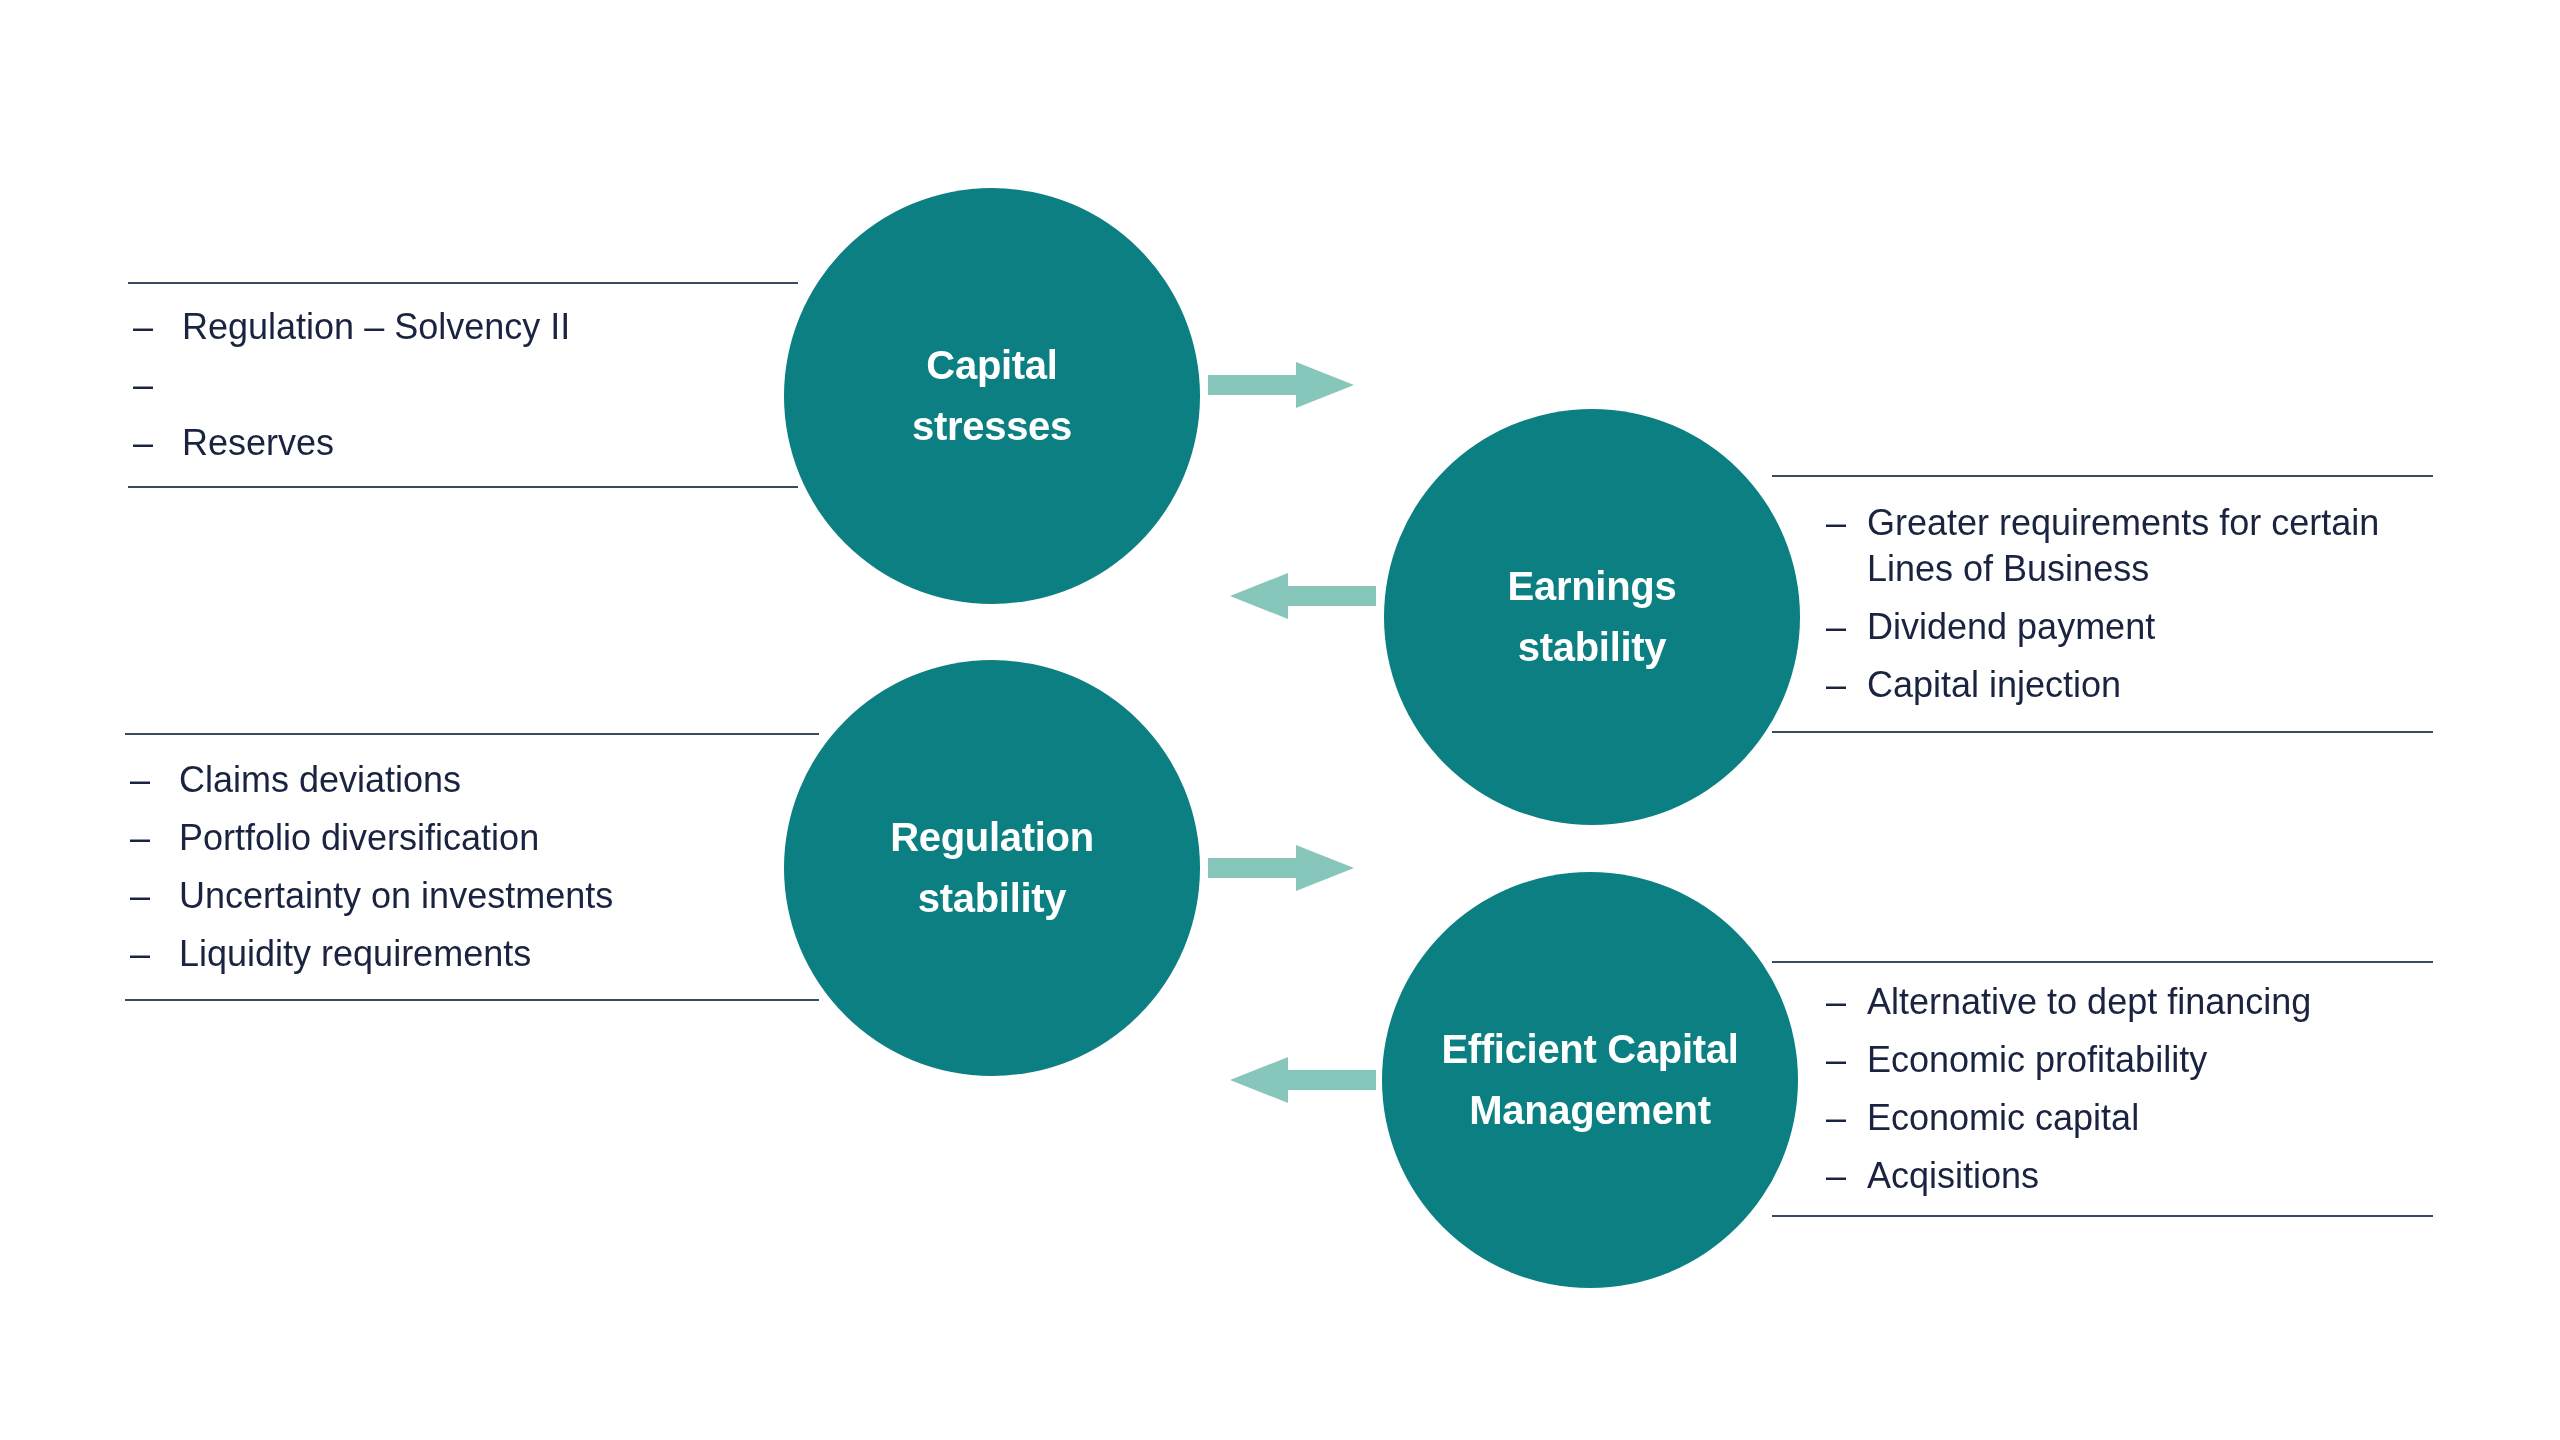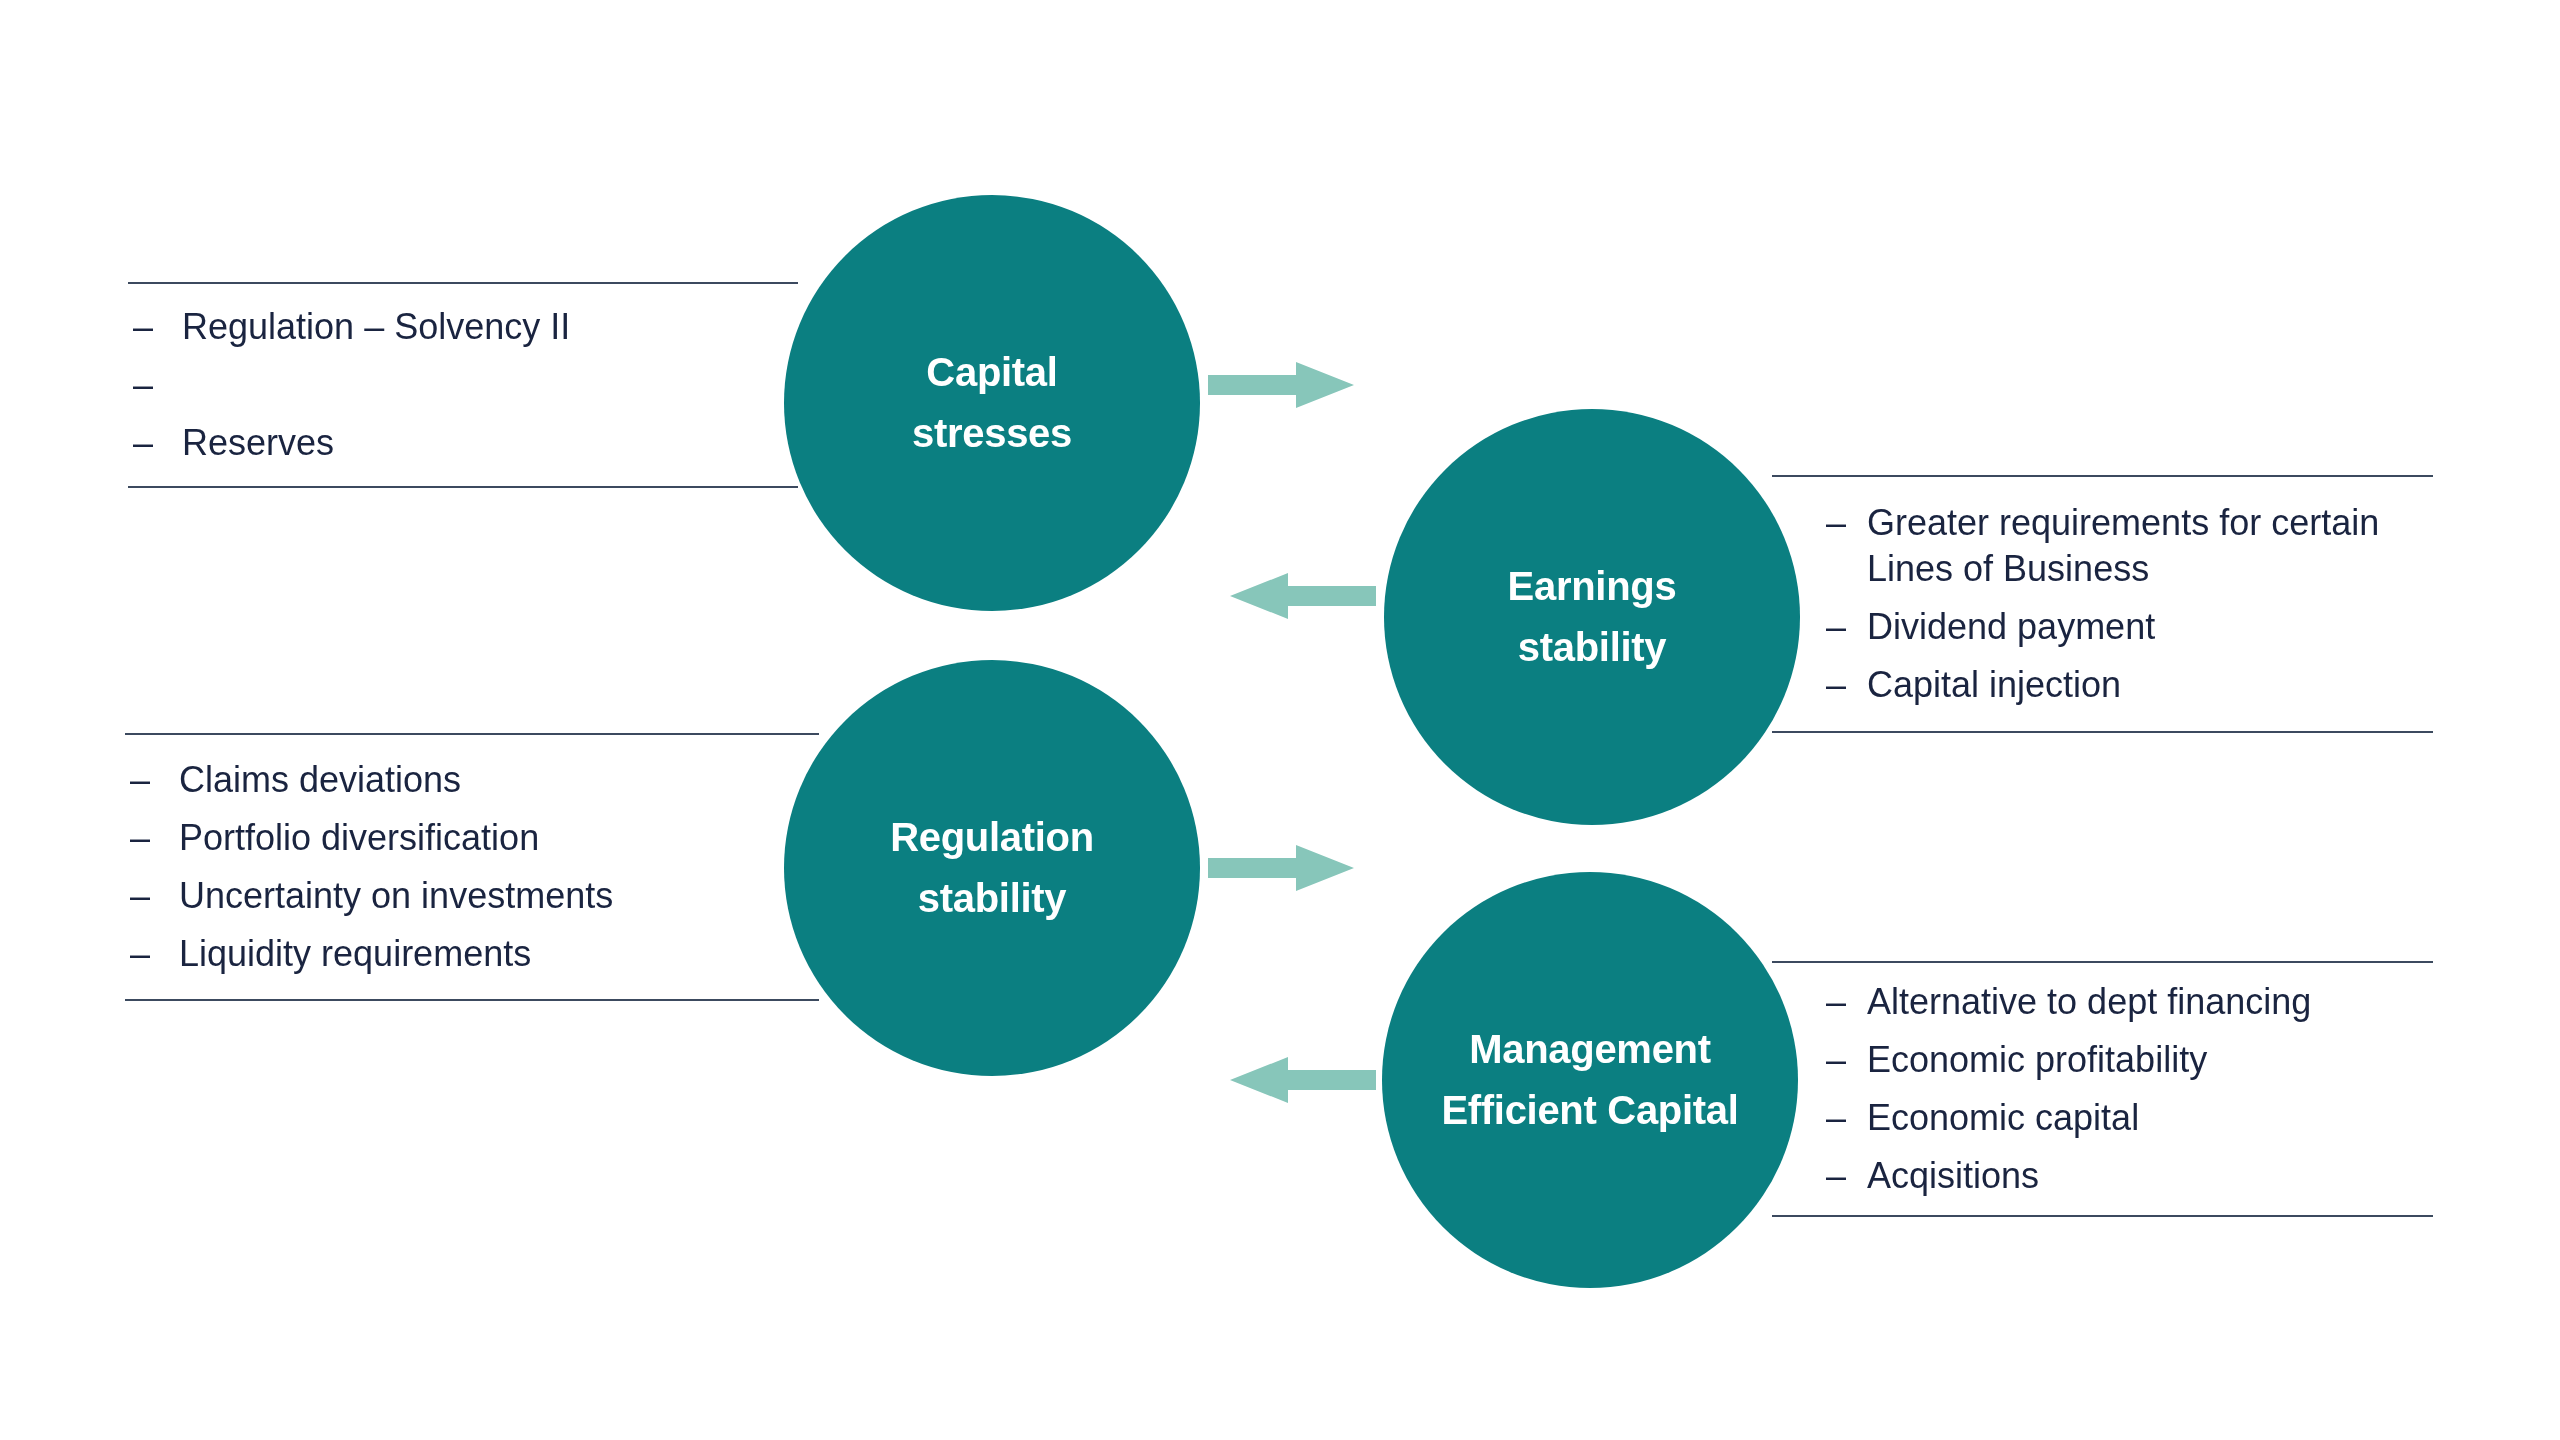--- a/index.html
+++ b/index.html
@@ -12,21 +12,21 @@
   
   .circle{
     position:absolute;width:416px;height:416px;border-radius:50%;
     background:var(--circle_fill,#0b7f81);
     display:flex;align-items:center;justify-content:center;
   }
   .label{
     color:var(--label,#ffffff);font-weight:700;font-size:40px;line-height:61px;
     text-align:center;letter-spacing:-0.3px;
   }
-  .c1{left:784px;top:195px}
+  .c1{left:784px;top:188px}
   .c2{left:1384px;top:409px}
   .c3{left:784px;top:660px}
   .c4{left:1382px;top:872px}
   
   .list{
     position:absolute;box-sizing:border-box;
     border-top:2px solid var(--rule,#3c4a5f);
     border-bottom:2px solid var(--rule,#3c4a5f);
     display:flex;flex-direction:column;justify-content:center;
     color:var(--text,#1a2440);font-size:36px;
@@ -130,22 +130,22 @@
     </div>
   </div>
   <div class="circle c3">
     <div class="label">
       <div>Regulation</div>
       <div>stability</div>
     </div>
   </div>
   <div class="circle c4">
     <div class="label">
+      <div>Efficient Capital</div>
       <div>Management</div>
-      <div>Efficient Capital</div>
     </div>
   </div>
 
   <svg class="arrow ar1" width="146" height="48" viewBox="0 0 146 48">
     <polygon fill="currentColor" points="0,14 88,14 88,1 146,24 88,47 88,34 0,34"></polygon>
   </svg>
   <svg class="arrow al1" width="146" height="48" viewBox="0 0 146 48">
     <polygon fill="currentColor" points="146,14 58,14 58,1 0,24 58,47 58,34 146,34"></polygon>
   </svg>
   <svg class="arrow ar2" width="146" height="48" viewBox="0 0 146 48">

